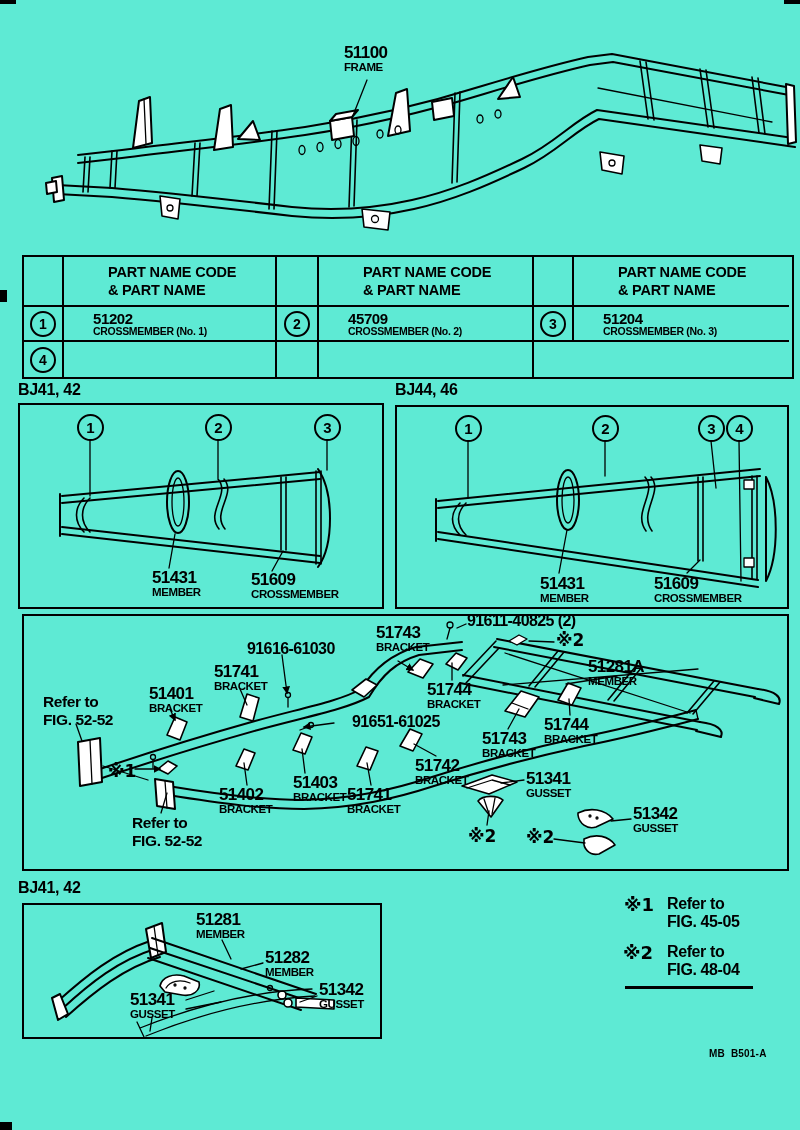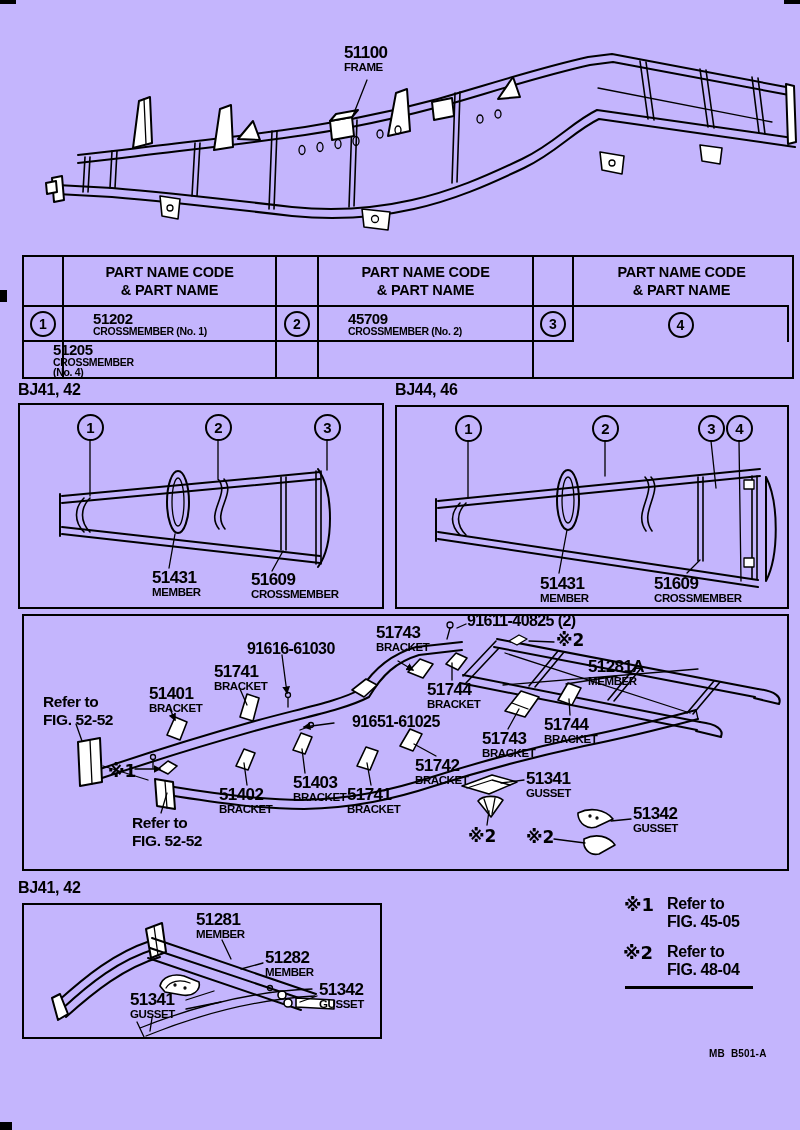--- a/index.html
+++ b/index.html
@@ -1,16 +1,16 @@
 <!DOCTYPE html>
 <html><head>
 <meta charset="utf-8">
 <style>
   html,body{margin:0;padding:0;background:#e8e8e8;}
-  .page{position:relative;width:800px;height:1130px;background:#c4b5fd;overflow:hidden;
+  .page{position:relative;width:800px;height:1130px;background:#5eead4;overflow:hidden;
         font-family:"Liberation Sans",sans-serif;color:#000;}
   svg{position:absolute;}
   svg path,svg line,svg ellipse,svg circle{stroke:#000;fill:none;stroke-width:2;stroke-linecap:round;stroke-linejoin:round;}
   svg .thin{stroke-width:1.3;}
   svg .mid{stroke-width:1.6;}
   svg .w{fill:#fff;}
   .box{position:absolute;border:2.5px solid #000;}
   .bj{position:absolute;font-size:16px;font-weight:bold;letter-spacing:-0.3px;}
   .plabel{position:absolute;line-height:1;white-space:nowrap;}
   .pcode{display:block;font-size:17px;font-weight:bold;letter-spacing:-0.6px;}
@@ -23,21 +23,21 @@
   .circ.abs{position:absolute;width:23px;height:23px;line-height:23px;font-size:15px;}
   
   .ptable{position:absolute;left:22px;top:255px;width:768px;border:2.5px solid #000;
           display:grid;grid-template-columns:40px 213px 42px 215px 40px 215px;
           grid-template-rows:50px 35px 35px;}
   .cell{border-right:2px solid #000;border-bottom:2px solid #000;box-sizing:border-box;
         display:flex;align-items:center;justify-content:center;}
   .cell.last{border-right:none;}
   .cell.bot{border-bottom:none;}
   .cell.name{flex-direction:column;align-items:flex-start;justify-content:center;padding-left:29px;}
-  .hdr1{font-size:14.5px;font-weight:bold;letter-spacing:-0.2px;line-height:1.25;text-align:center;width:100%;}
+  .hdr1{font-size:14.5px;font-weight:bold;letter-spacing:-0.2px;line-height:1.25;width:100%;margin-left:44px;}
   .tcode{font-size:15px;font-weight:bold;letter-spacing:-0.4px;line-height:1;}
   .tname{font-size:10.5px;font-weight:bold;letter-spacing:-0.3px;line-height:1;margin-top:0;}
   .rule{position:absolute;background:#000;}
   .mark{position:absolute;background:#000;}
   .footer{position:absolute;font-size:10px;font-weight:bold;letter-spacing:0.2px;white-space:pre;}
 </style>
 </head>
 <body>
 
 <div class="page">
@@ -138,27 +138,27 @@
     <div class="cell">
         <span class="circ">2</span>
       </div>
     <div class="cell name">
         <span class="tcode">45709</span>
         <span class="tname">CROSSMEMBER (No. 2)</span>
       </div>
     <div class="cell">
         <span class="circ">3</span>
       </div>
+    <div class="cell last name">
+        <span class="tcode">51204</span>
+        <span class="tname">CROSSMEMBER (No. 3)</span>
+      </div>
 
     <div class="cell bot">
         <span class="circ">4</span>
-      </div>
-    <div class="cell bot name">
-        <span class="tcode">51205</span>
-        <span class="tname">CROSSMEMBER (No. 4)</span>
       </div>
     <div class="cell bot"></div>
     <div class="cell bot"></div>
     <div class="cell bot"></div>
     <div class="cell bot last"></div>
   </div>
 
   <div class="bj" style="left:18px;top:381px">BJ41, 42</div>
   <div class="box" style="left:18px;top:403px;width:362px;height:202px"></div>
   <svg style="left:18px;top:401px" width="367" height="208" viewBox="18 401 367 208">

